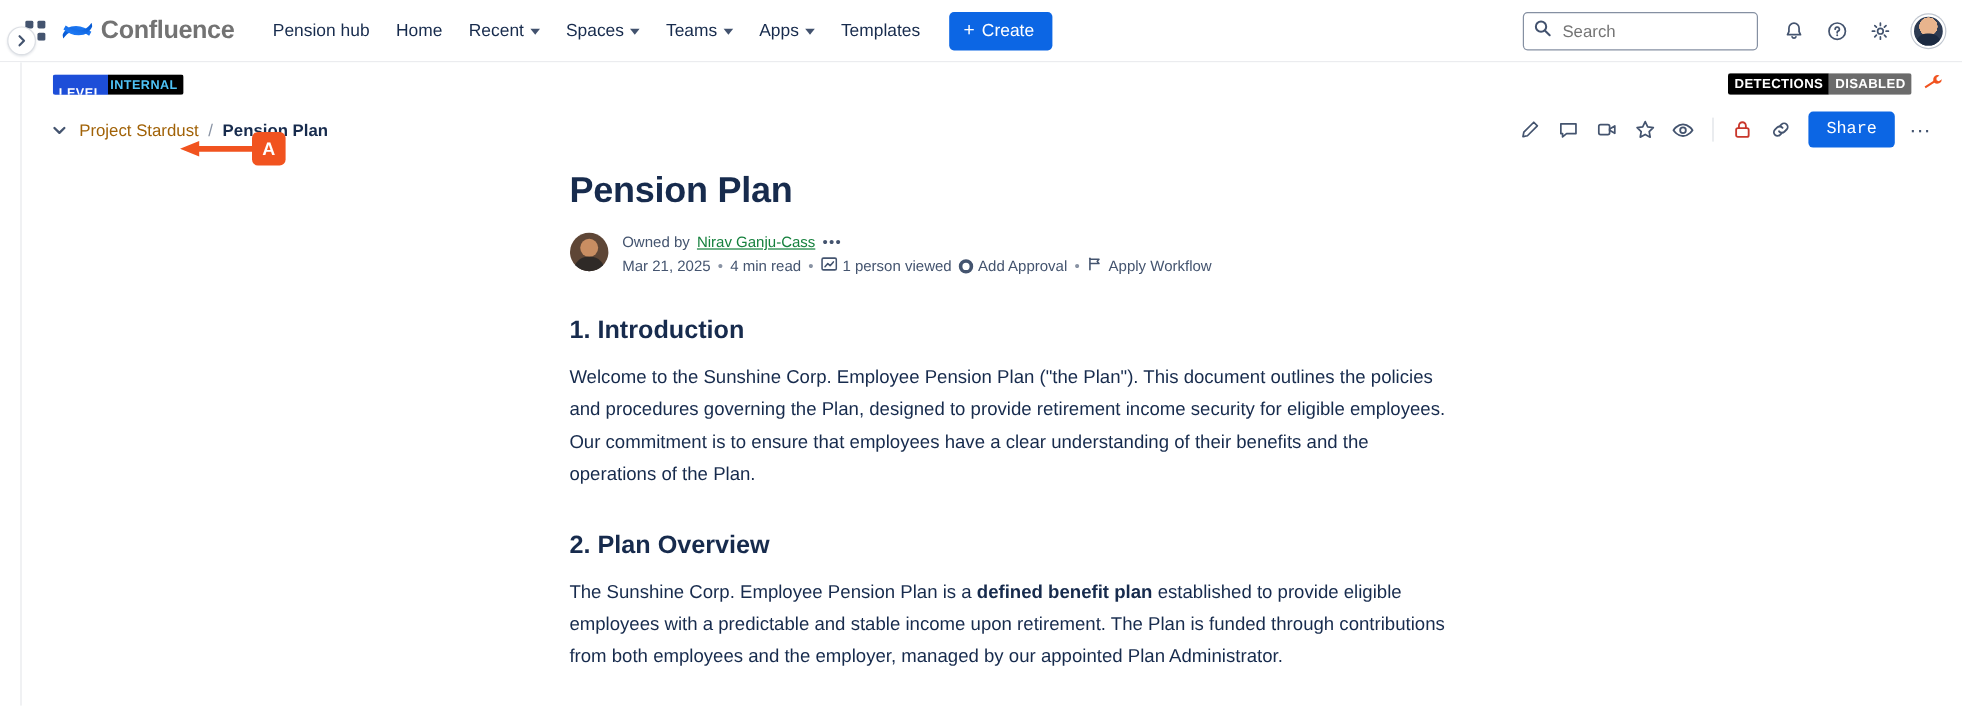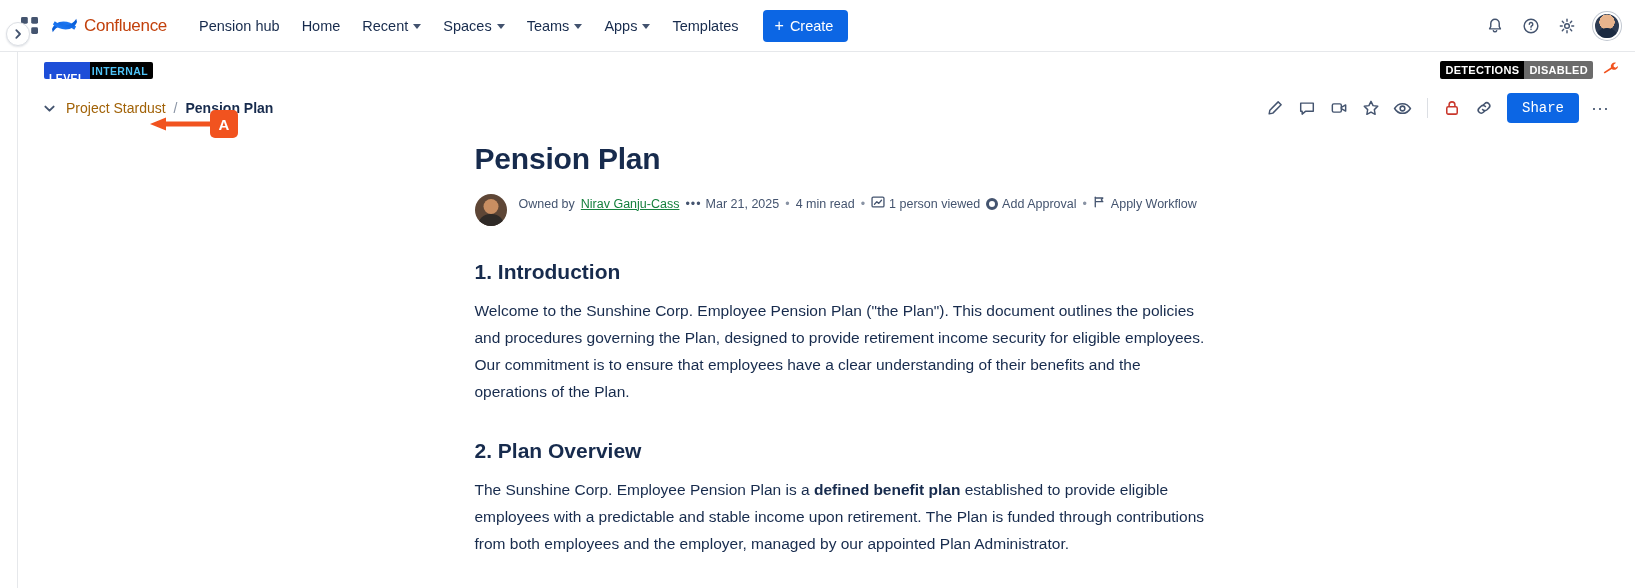--- a/index.html
+++ b/index.html
@@ -31,24 +31,24 @@
   }
   .brand {
     display: flex; align-items: center;
     gap: 7px;
     margin-left: 8px;
     margin-right: 22px;
     cursor: pointer;
   }
   .brand-logo { display: flex; align-items: center; }
   .brand-name {
-    font-size: 17px;
-    font-weight: 400;
+    font-size: 21px;
+    font-weight: 700;
     letter-spacing: -0.3px;
-    color: #c2410c;
+    color: #737373;
   }
   .nav-items { display: flex; align-items: center; gap: 2px; }
   .nav-item {
     display: flex; align-items: center;
     gap: 5px;
     padding: 6px 10px;
     font-size: 14.5px;
     color: #172b4d;
     border-radius: 4px;
     cursor: pointer;
@@ -318,21 +318,21 @@
     width:15px;height:15px;border-radius:50%;
     background:#c98e62;
   }
   .byline-avatar::after{
     content:"";
     position:absolute; left:50%; top:62%;
     transform:translateX(-50%);
     width:26px;height:18px;border-radius:12px 12px 0 0;
     background:#2f2a27;
   }
-  .byline-lines { display: flex; gap: 4px; padding-top: 1px; }
+  .byline-lines { display: flex; flex-direction: column; gap: 4px; padding-top: 1px; }
   .byline-l1 { display: flex; align-items: center; gap: 6px; font-size: 12.5px; color: #44546f; }
   .byline-l2 { display: flex; align-items: center; gap: 6px; font-size: 12.5px; color: #44546f; flex-wrap: nowrap; }
   .owner-link { color: #15803d; text-decoration: underline; cursor: pointer; }
   .dots { letter-spacing: 1px; color: #44546f; cursor: pointer; }
   .dot-sep { color: #8993a4; }
   .meta-chip { display: inline-flex; align-items: center; gap: 4px; cursor: pointer; }
   .ring {
     width: 12px; height: 12px; border-radius: 50%;
     border: 3px solid #44546f;
     display: inline-block;
@@ -413,20 +413,29 @@
       <span>Templates</span>
     </div>
   </div>
 
   <button class="create-btn">
     <span class="create-plus">+</span>
     <span>Create</span>
   </button>
 
   <div class="topnav-right">
+    <div class="search-box">
+      <span>
+        <svg width="15" height="15" viewBox="0 0 16 16" fill="none" stroke="#42526e" stroke-width="1.8" aria-hidden="true">
+          <circle cx="6.6" cy="6.6" r="4.6"></circle>
+            <path d="M10.2 10.2L14.3 14.3" stroke-linecap="round"></path>
+        </svg>
+      </span>
+      <input class="search-input" type="text" placeholder="Search" style="">
+    </div>
 
     <div class="icon-btn">
       <svg width="18" height="18" viewBox="0 0 20 20" fill="none" stroke="currentColor" stroke-width="1.6" aria-hidden="true">
         <path d="M10 2.6a4.7 4.7 0 0 0-4.7 4.7v3.2L4 13.2h12l-1.3-2.7V7.3A4.7 4.7 0 0 0 10 2.6z" stroke-linejoin="round"></path>
         <path d="M8.2 15.2a1.9 1.9 0 0 0 3.6 0" stroke-linecap="round"></path>
       </svg>
     </div>
     <div class="icon-btn">
       <svg width="18" height="18" viewBox="0 0 20 20" fill="none" stroke="currentColor" stroke-width="1.6" aria-hidden="true">
         <circle cx="10" cy="10" r="7.6"></circle>

